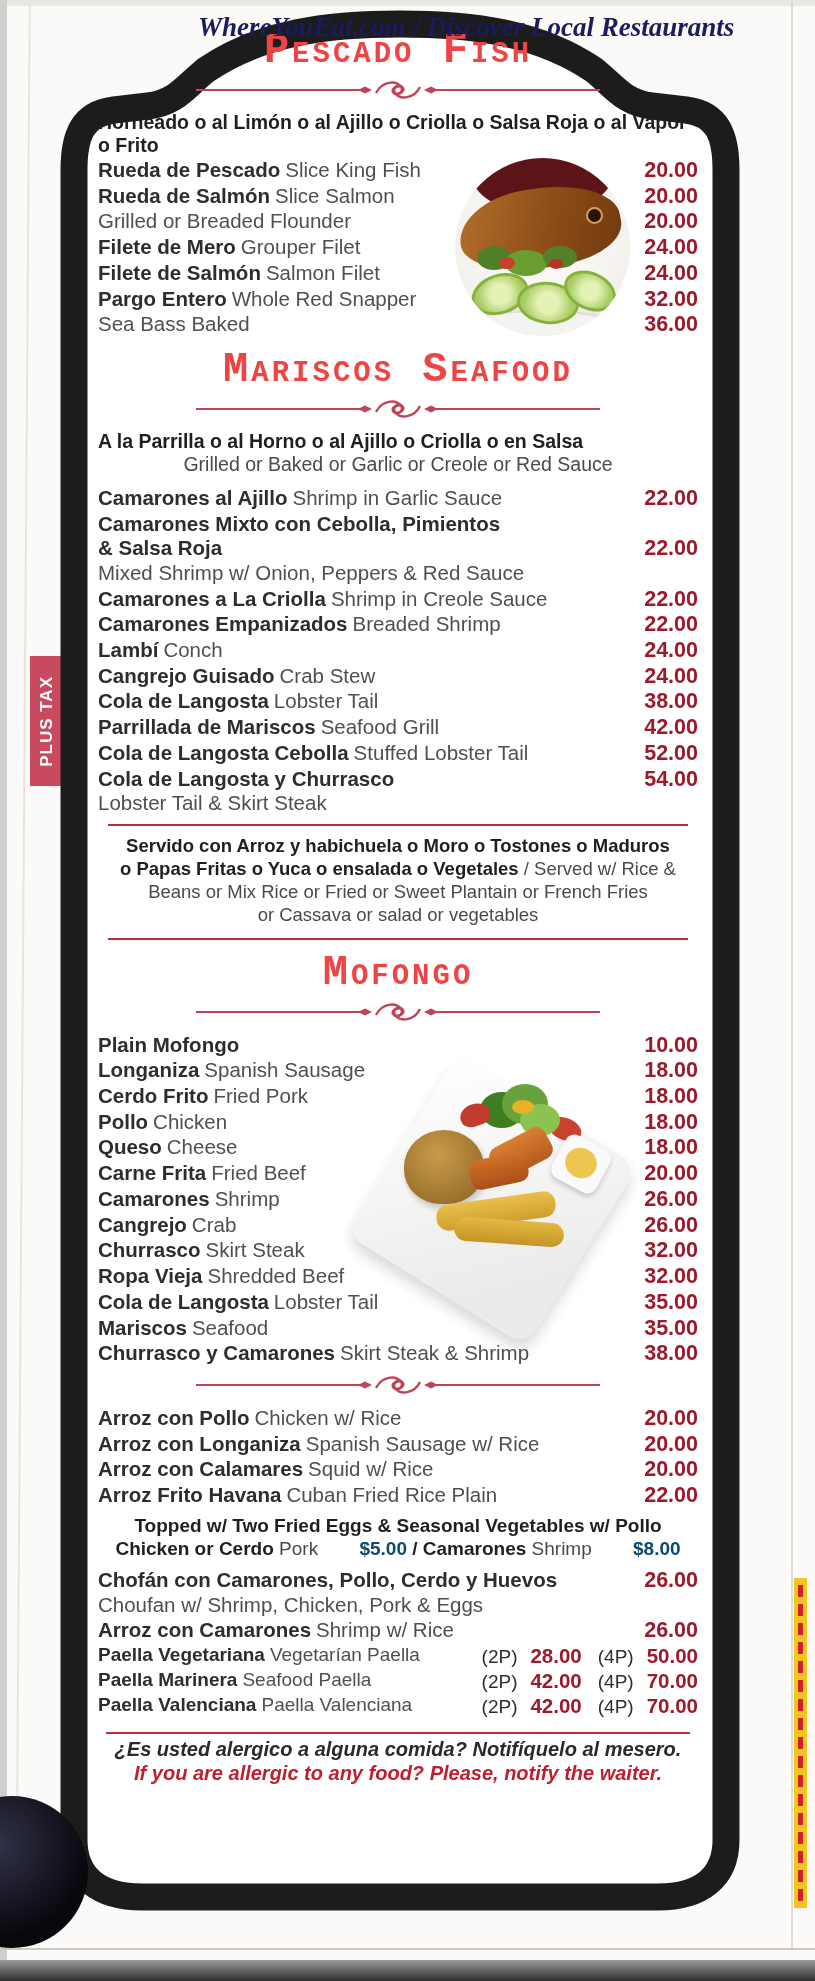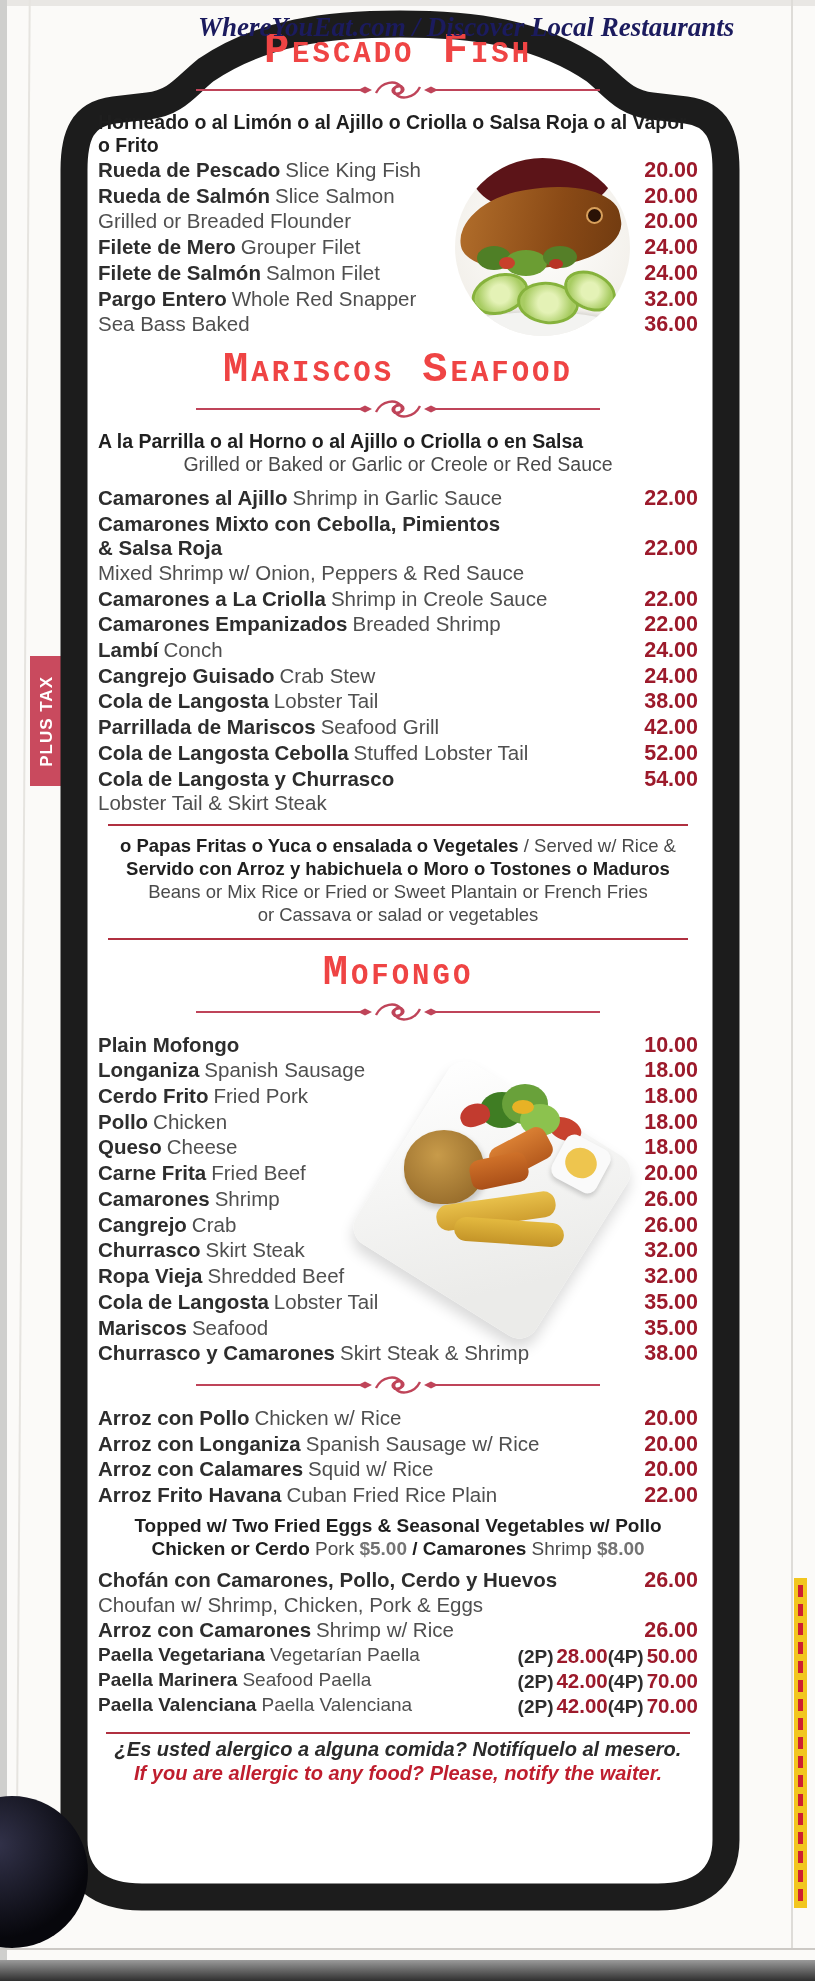--- a/index.html
+++ b/index.html
@@ -43,31 +43,31 @@
   .sec-note-en{font-size:19.5px;color:#4a4a4a;text-align:center;line-height:1.18;margin-bottom:10px;}
   .list{margin-bottom:6px;}
   .item-row{display:flex;justify-content:space-between;margin:1px 0;}
   .item-left{flex:1 1 auto;min-width:0;}
   .item-line{font-size:20.5px;line-height:1.2;}
   .item-name{font-weight:700;color:#2d2d2d;}
   .item-desc{color:#4f4f4f;margin-left:5px;}
   .item-note{color:#4f4f4f;font-size:20.5px;line-height:1.2;}
   .item-prices{flex:0 0 auto;text-align:left;padding-left:6px;align-self:flex-start;}
   .item-price{color:#9c1a2b;font-weight:700;font-size:21.5px;line-height:1.15;}
-  .p-label{color:#2d2d2d;font-weight:700;font-size:19px;margin-left:0;}
-  .p-val{color:#9c1a2b;font-weight:700;font-size:20.5px;margin-left:3px;}
+  .p-label{color:#2d2d2d;font-weight:400;font-size:19px;margin-left:16px;}
+  .p-val{color:#9c1a2b;font-weight:700;font-size:20.5px;margin-left:13px;}
   .item-row.compact .item-line{font-size:19px;}
   .note-block{border-top:2px solid #b03040;border-bottom:2px solid #b03040;
     padding:9px 2px 11px;margin:8px 10px 6px;}
   .rich-line{text-align:center;font-size:18.5px;line-height:1.24;}
   .topped-note{margin:5px 0 7px;}
   .topped-note .rich-line{font-size:19px;}
   .seg-b{font-weight:700;color:#1f1f1f;}
   .seg-g{color:#4a4a4a;}
-  .seg-r{color:#737373;font-weight:700;}
+  .seg-r{color:#0c4a6e;font-weight:700;margin-left:36px;}
   .footer-block{border-top:2px solid #b03040;margin:14px 8px 0;padding-top:3px;}
   .footer-es{font-style:italic;font-weight:700;font-size:20px;color:#2a2a2a;text-align:center;line-height:1.2;}
   .footer-en{font-style:italic;font-weight:700;font-size:20px;color:#bf1e2e;text-align:center;line-height:1.25;}
   
   .fish-photo{position:absolute;left:455px;top:158px;width:175px;height:178px;border-radius:50%;
     overflow:hidden;z-index:2;background:radial-gradient(circle at 50% 42%,#ffffff,#f2efe9 78%);}
   .fish-photo *{position:absolute;}
   .f-bowl{left:16px;top:-26px;width:142px;height:82px;border-radius:50%;background:#5c1418;}
   .f-fish{left:4px;top:30px;width:162px;height:80px;transform:rotate(-10deg);
     background:linear-gradient(110deg,#b4702c,#8a4a16 60%,#6f3a10);
@@ -294,22 +294,22 @@
       <div class="item-row">
         <div class="item-left">
           <div class="item-line"><span class="item-name">Cola de Langosta y Churrasco</span></div>
           <div class="item-note">Lobster Tail &amp; Skirt Steak</div>
         </div>
         <div class="item-prices"><span class="item-price">54.00</span></div>
       </div>
     </div>
 
   <div class="note-block">
+      <div class="rich-line"><span class="seg-b">Servido con Arroz y habichuela o Moro o Tostones o Maduros</span></div>
       <div class="rich-line"><span class="seg-b">o Papas Fritas o Yuca o ensalada o Vegetales</span><span class="seg-g"> / Served w/ Rice &amp;</span></div>
-      <div class="rich-line"><span class="seg-b">Servido con Arroz y habichuela o Moro o Tostones o Maduros</span></div>
       <div class="rich-line"><span class="seg-g">Beans or Mix Rice or Fried or Sweet Plantain or French Fries</span></div>
       <div class="rich-line"><span class="seg-g">or Cassava or salad or vegetables</span></div>
     </div>
 
   <div class="section-title">Mofongo</div>
   <div class="divider">
     <svg width="420" height="26" viewBox="0 0 420 26">
       <path d="M8 13 H176" stroke="#bf4459" stroke-width="2.2"></path>
       <polygon points="170,13 177,9.5 184,13 177,16.5" fill="#bf4459"></polygon>
       <path d="M188 16 C194 4 208 3 213 10 C216 15 210 19 206 16 C202 13 207 8 214 9.5" fill="none" stroke="#bf4459" stroke-width="2.4"></path>

